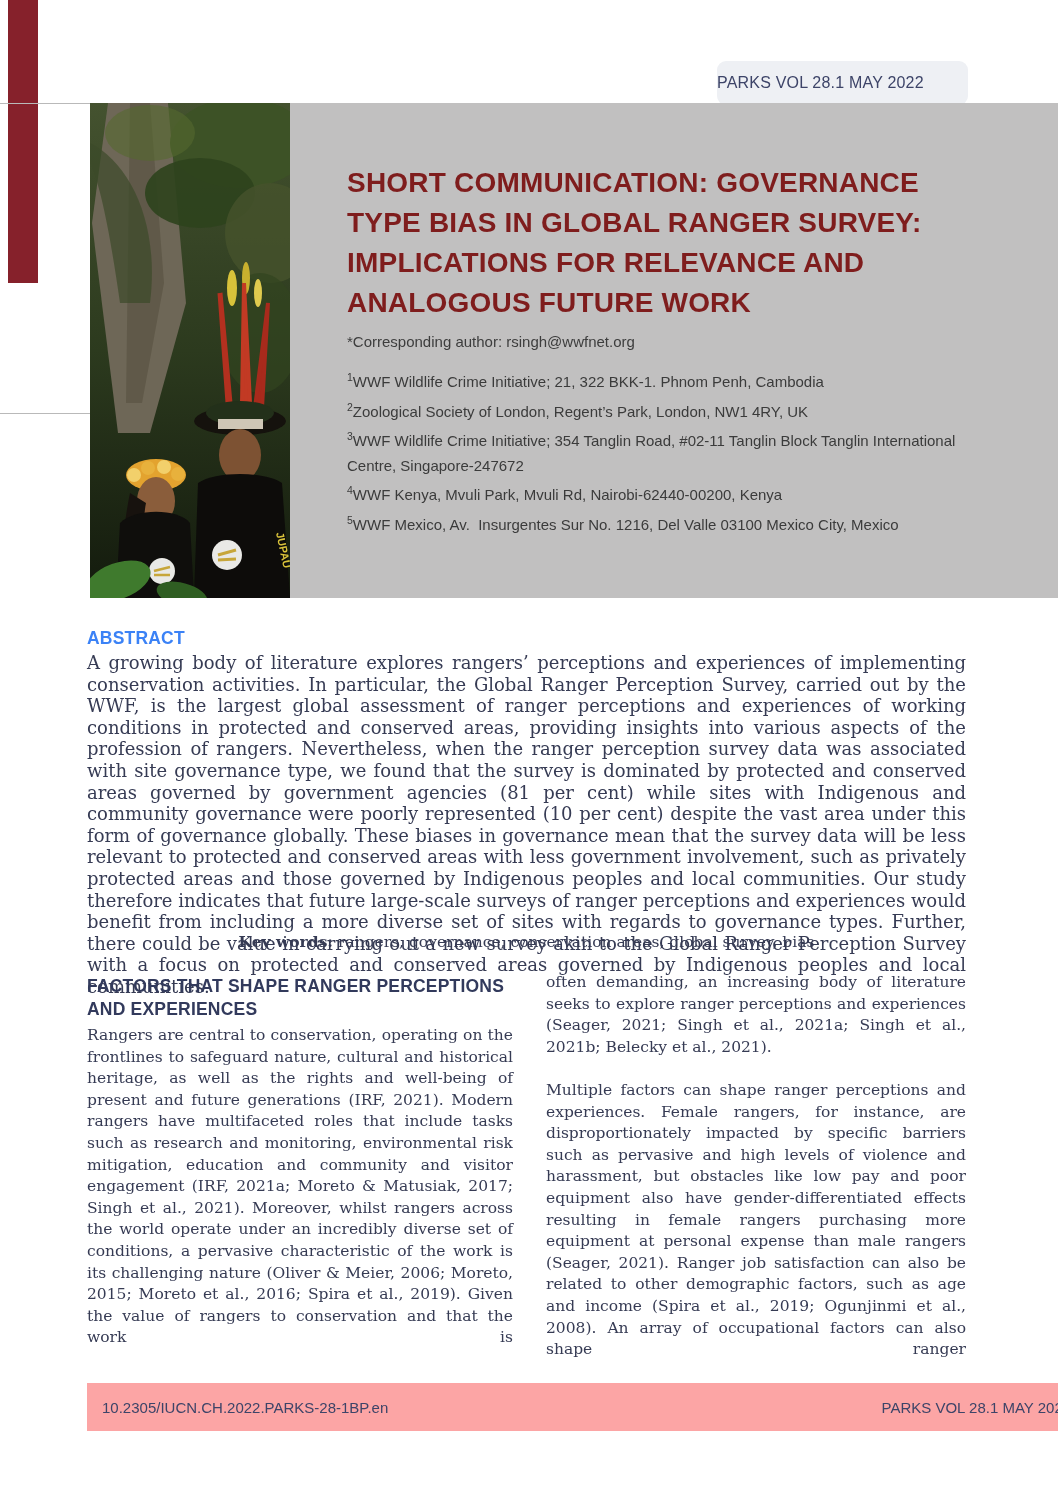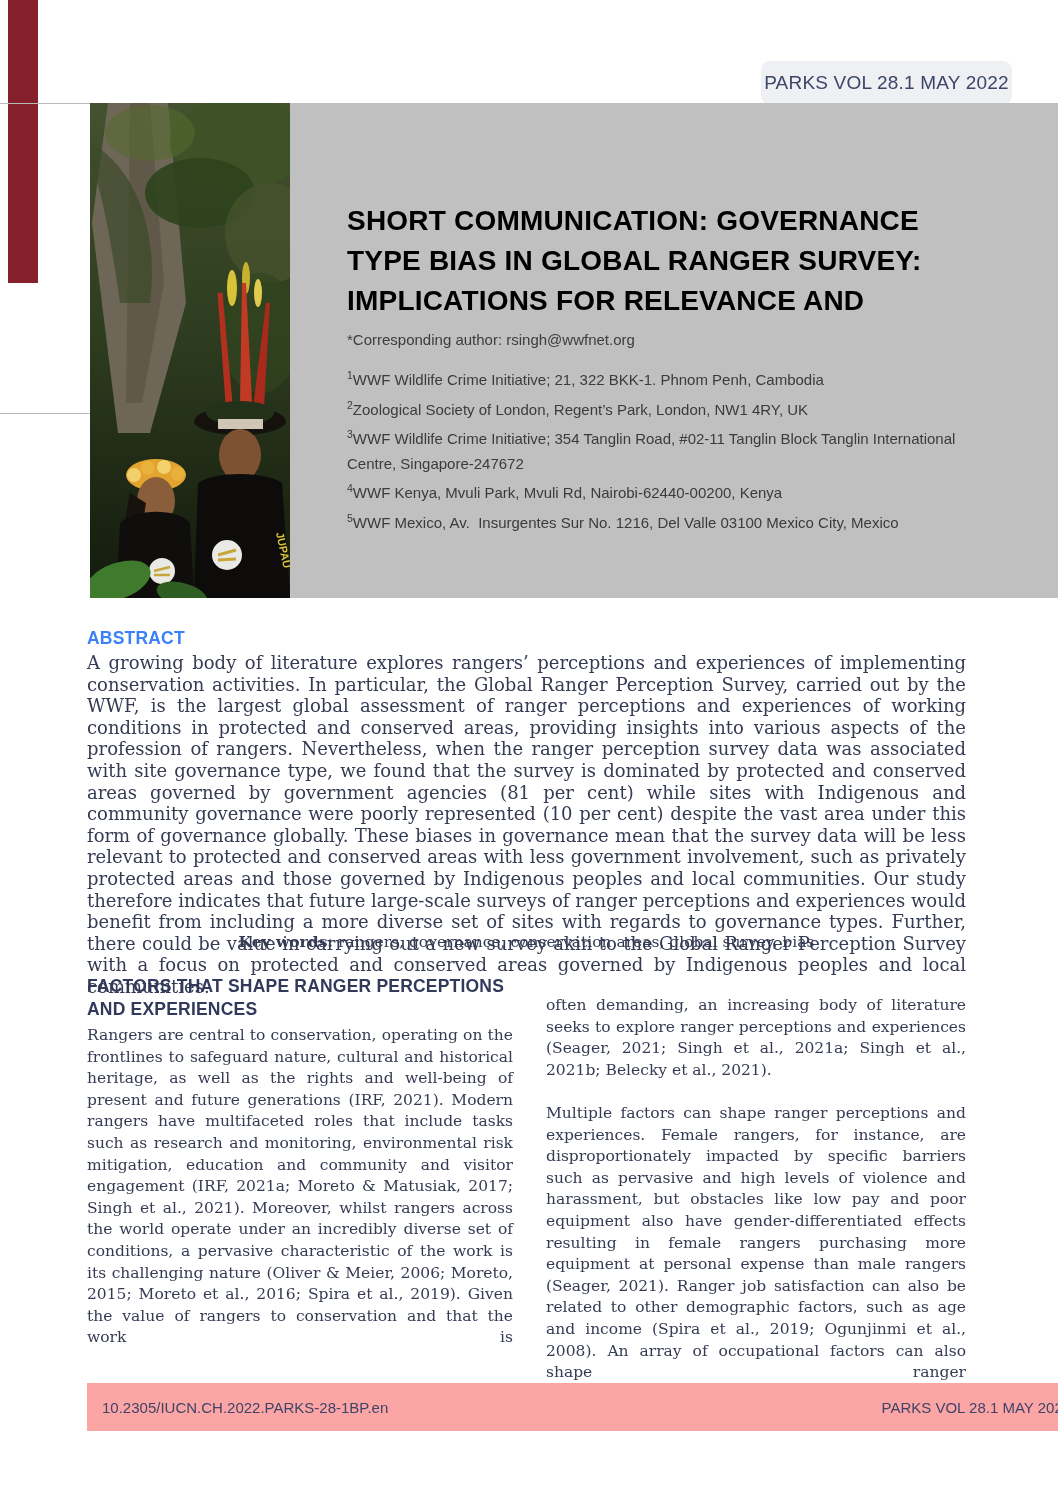--- a/index.html
+++ b/index.html
@@ -14,43 +14,42 @@
   
   .red-tab {
     position: absolute; left: 8px; top: 0; width: 30px; height: 283px;
     background: #86212b;
   }
 
   
   .issue-chip {
     position: absolute; left: 717px; top: 61px; width: 251px; height: 44px;
     background: #eef0f4; border-radius: 9px;
-    display: flex; align-items: center; justify-content: center;
-    color: #3d4468; font-size: 19px; letter-spacing: 0.2px; margin-left: 44px;
+    display: flex; align-items: center; justify-content: flex-start;
+    color: #3d4468; font-size: 16px; letter-spacing: 0.2px;
   }
 
   
   .tabline { position: absolute; left: 0; width: 90px; height: 0; border-top: 1px solid #b9b9b9; }
   .tabline.t1 { top: 103px; }
   .tabline.t2 { top: 413px; }
 
   
   .photo {
     position: absolute; left: 90px; top: 103px; width: 200px; height: 495px;
     overflow: hidden; background: #243018;
   }
   .hero-panel {
     position: absolute; left: 290px; top: 103px; width: 768px; height: 495px;
     background: #c1c0c0;
     padding: 60px 60px 0 57px;
   }
   .hero-title {
-    color: #000000; font-weight: bold; font-size: 28px; line-height: 40px;
+    color: #7f1d1d; font-weight: bold; font-size: 28px; line-height: 40px;
     letter-spacing: 0.2px;
-    margin-top: 38px;
   }
   .authors {
     margin-top: 10px; width: 630px;
     color: #3d3d3d; font-size: 19px; line-height: 31px;
   }
   .authors sup { font-size: 12px; }
   .corresponding {
     margin-top: 10px; color: #3d3d3d; font-size: 15px;
   }
   .affiliations {
@@ -78,21 +77,21 @@
   .keywords b { font-weight: bold; }
 
   
   .section-heading {
     position: absolute; left: 87px; top: 975px; width: 430px;
     color: #323a5c; font-weight: bold; font-size: 17.5px; line-height: 23px;
     letter-spacing: 0.2px;
   }
   .col { position: absolute; font-size: 15.5px; line-height: 21.6px; text-align: justify; }
   .col-left  { left: 87px;  top: 1025px; width: 426px; text-align-last: justify; }
-  .col-right { left: 546px; top: 995px;  width: 420px; }
+  .col-right { left: 546px; top: 972px;  width: 420px; }
   .col-right .p1 { text-align: justify; }
   .col-right .p2 { margin-top: 21.6px; text-align: justify; text-align-last: justify; }
 
   
   .footer-bar {
     position: absolute; left: 87px; top: 1383px; width: 1028px; height: 48px;
     background: #fca5a5;
     display: flex; align-items: center; justify-content: space-between;
     padding: 0 15px;
     color: #3d4468; font-size: 15px;
@@ -162,20 +161,21 @@
     <ellipse cx="28" cy="478" rx="34" ry="18" fill="#3f7a2d" transform="rotate(-20 28 478)"></ellipse>
     <ellipse cx="92" cy="492" rx="26" ry="12" fill="#2f5e22" transform="rotate(15 92 492)"></ellipse>
   </svg>
 </div>
 
 <div class="hero-panel">
   <div class="hero-title">
     <div>SHORT COMMUNICATION: GOVERNANCE</div>
     <div>TYPE BIAS IN GLOBAL RANGER SURVEY:</div>
     <div>IMPLICATIONS FOR RELEVANCE AND</div>
+    <div>ANALOGOUS FUTURE WORK</div>
   </div>
   <div class="corresponding">*Corresponding author: rsingh@wwfnet.org</div>
   <div class="affiliations">
     <div><sup>1</sup><span>WWF Wildlife Crime Initiative; 21, 322 BKK-1. Phnom Penh, Cambodia</span></div>
     <div><sup>2</sup><span>Zoological Society of London, Regent’s Park, London, NW1 4RY, UK</span></div>
     <div><sup>3</sup><span>WWF Wildlife Crime Initiative; 354 Tanglin Road, #02-11 Tanglin Block Tanglin International Centre, Singapore-247672</span></div>
     <div><sup>4</sup><span>WWF Kenya, Mvuli Park, Mvuli Rd, Nairobi-62440-00200, Kenya</span></div>
     <div><sup>5</sup><span>WWF Mexico, Av.&nbsp; Insurgentes Sur No. 1216, Del Valle 03100 Mexico City, Mexico</span></div>
   </div>
 </div>

